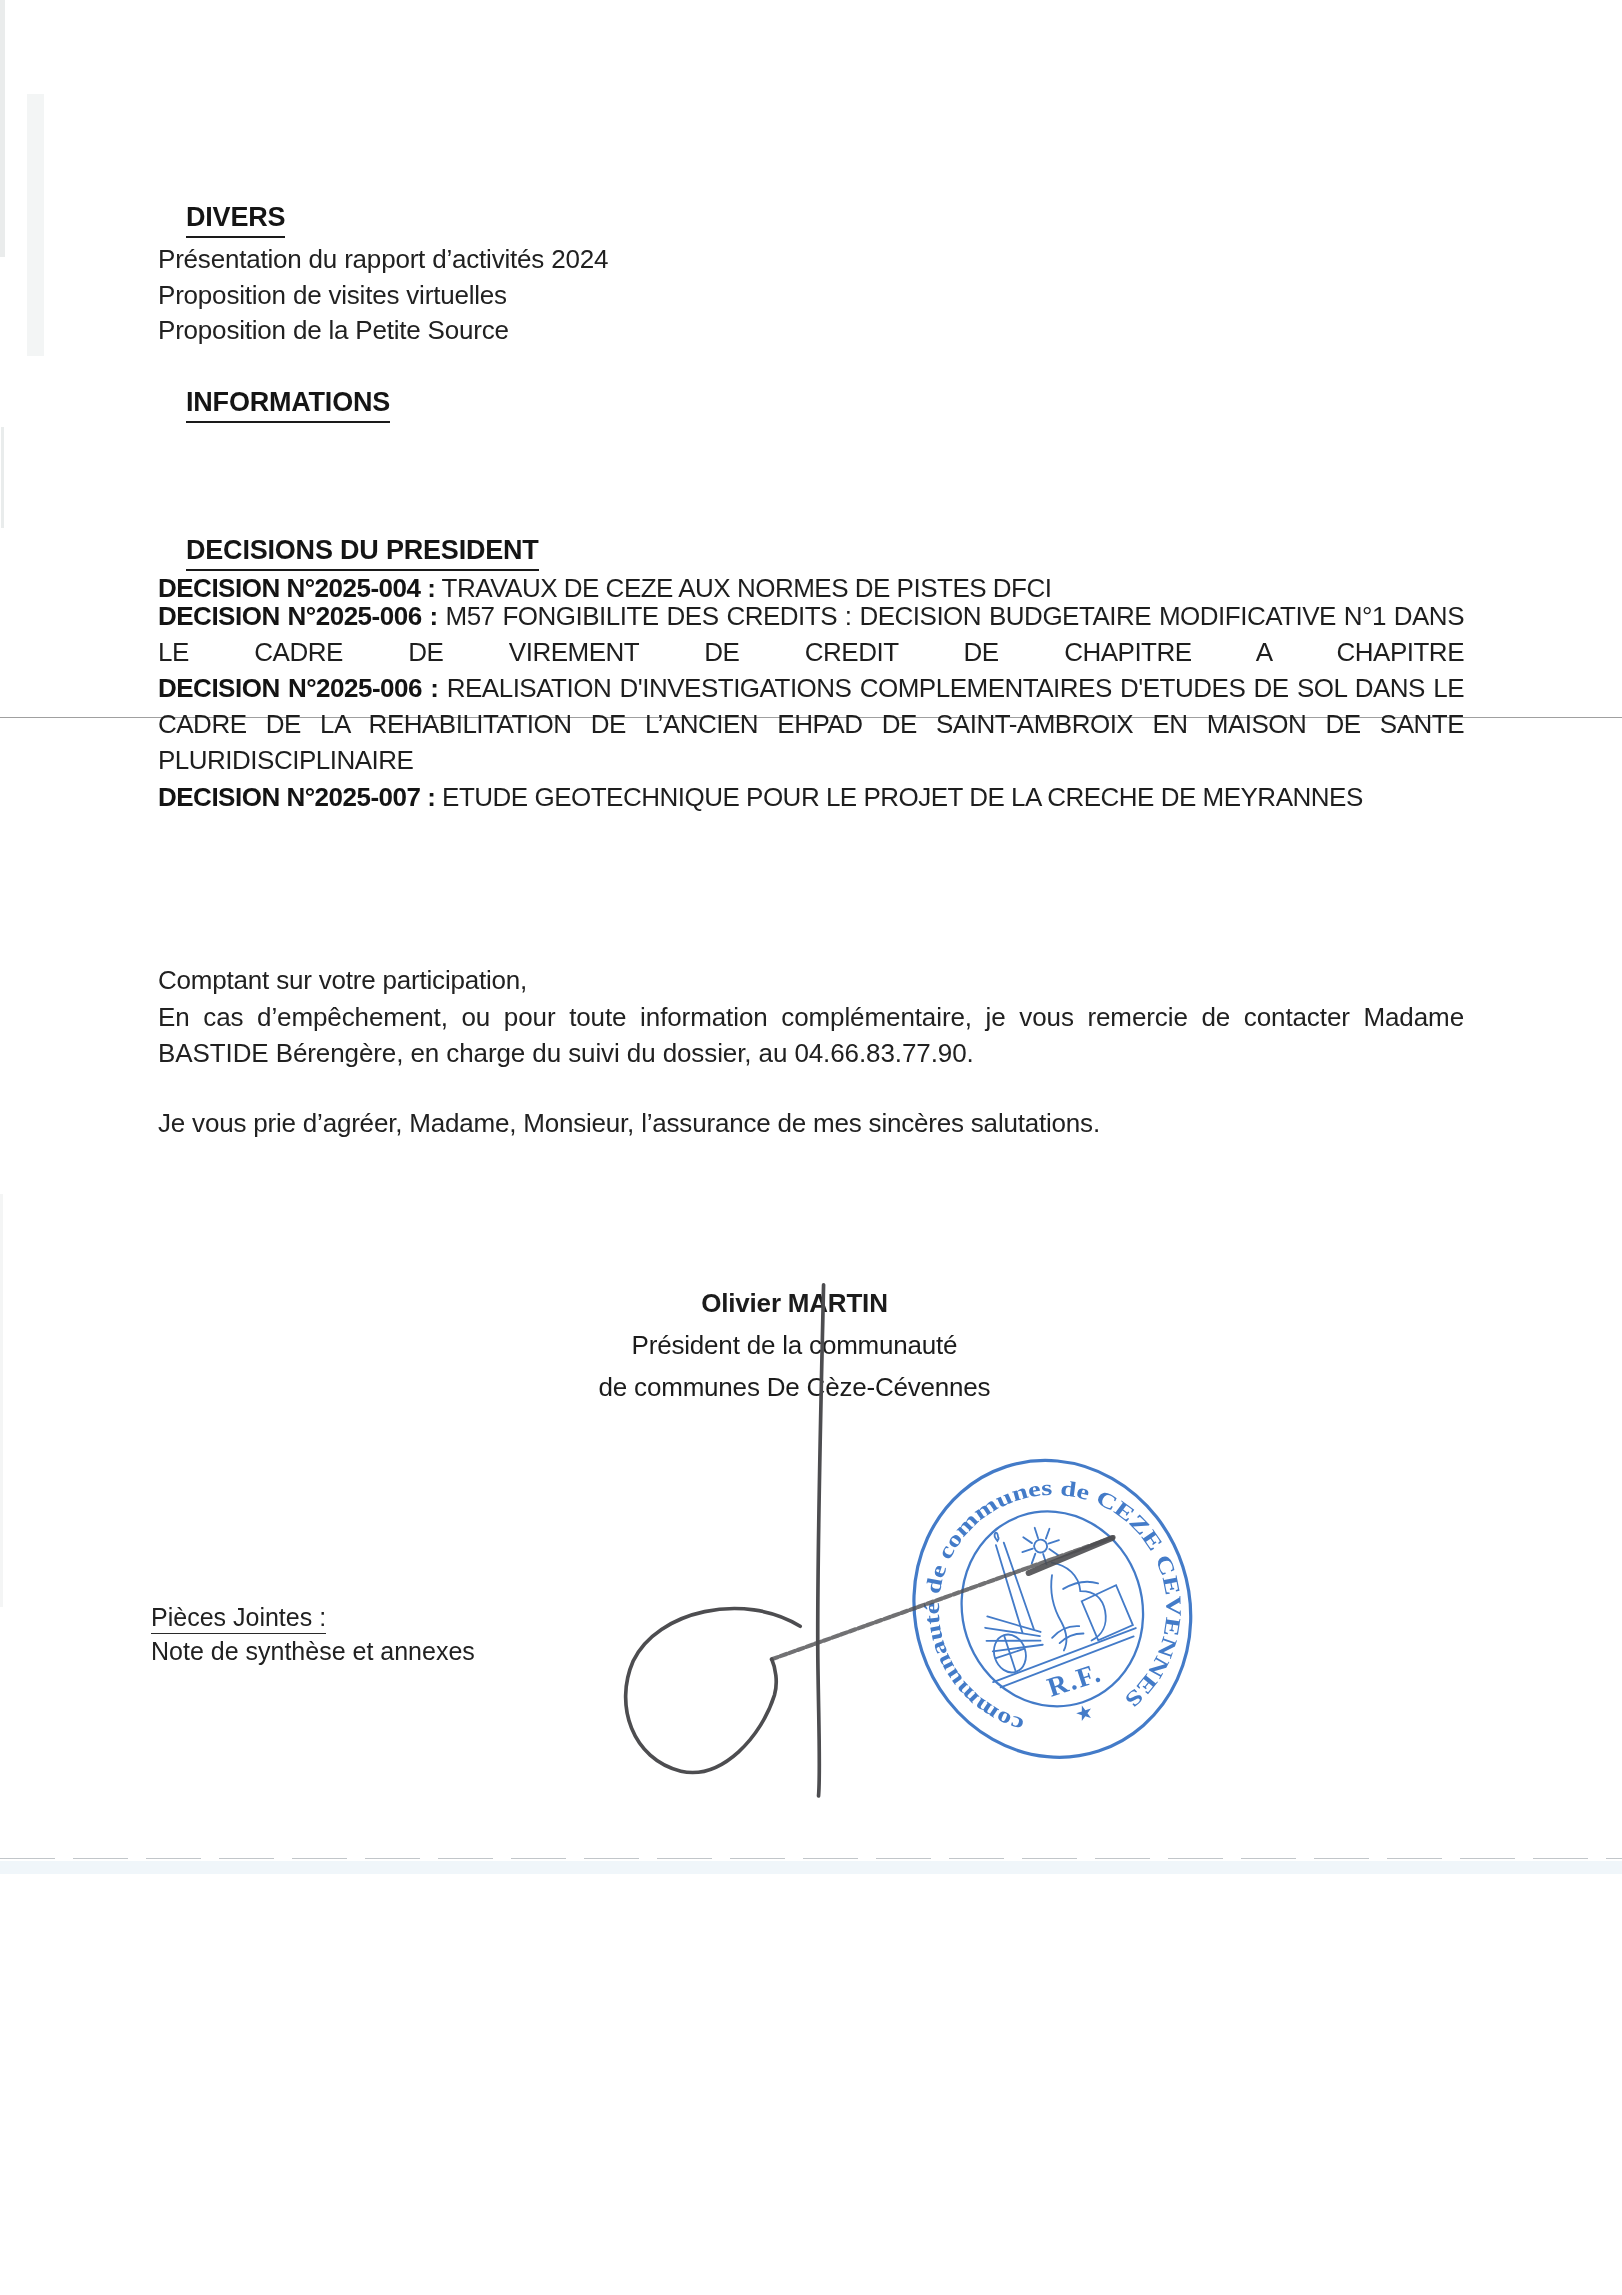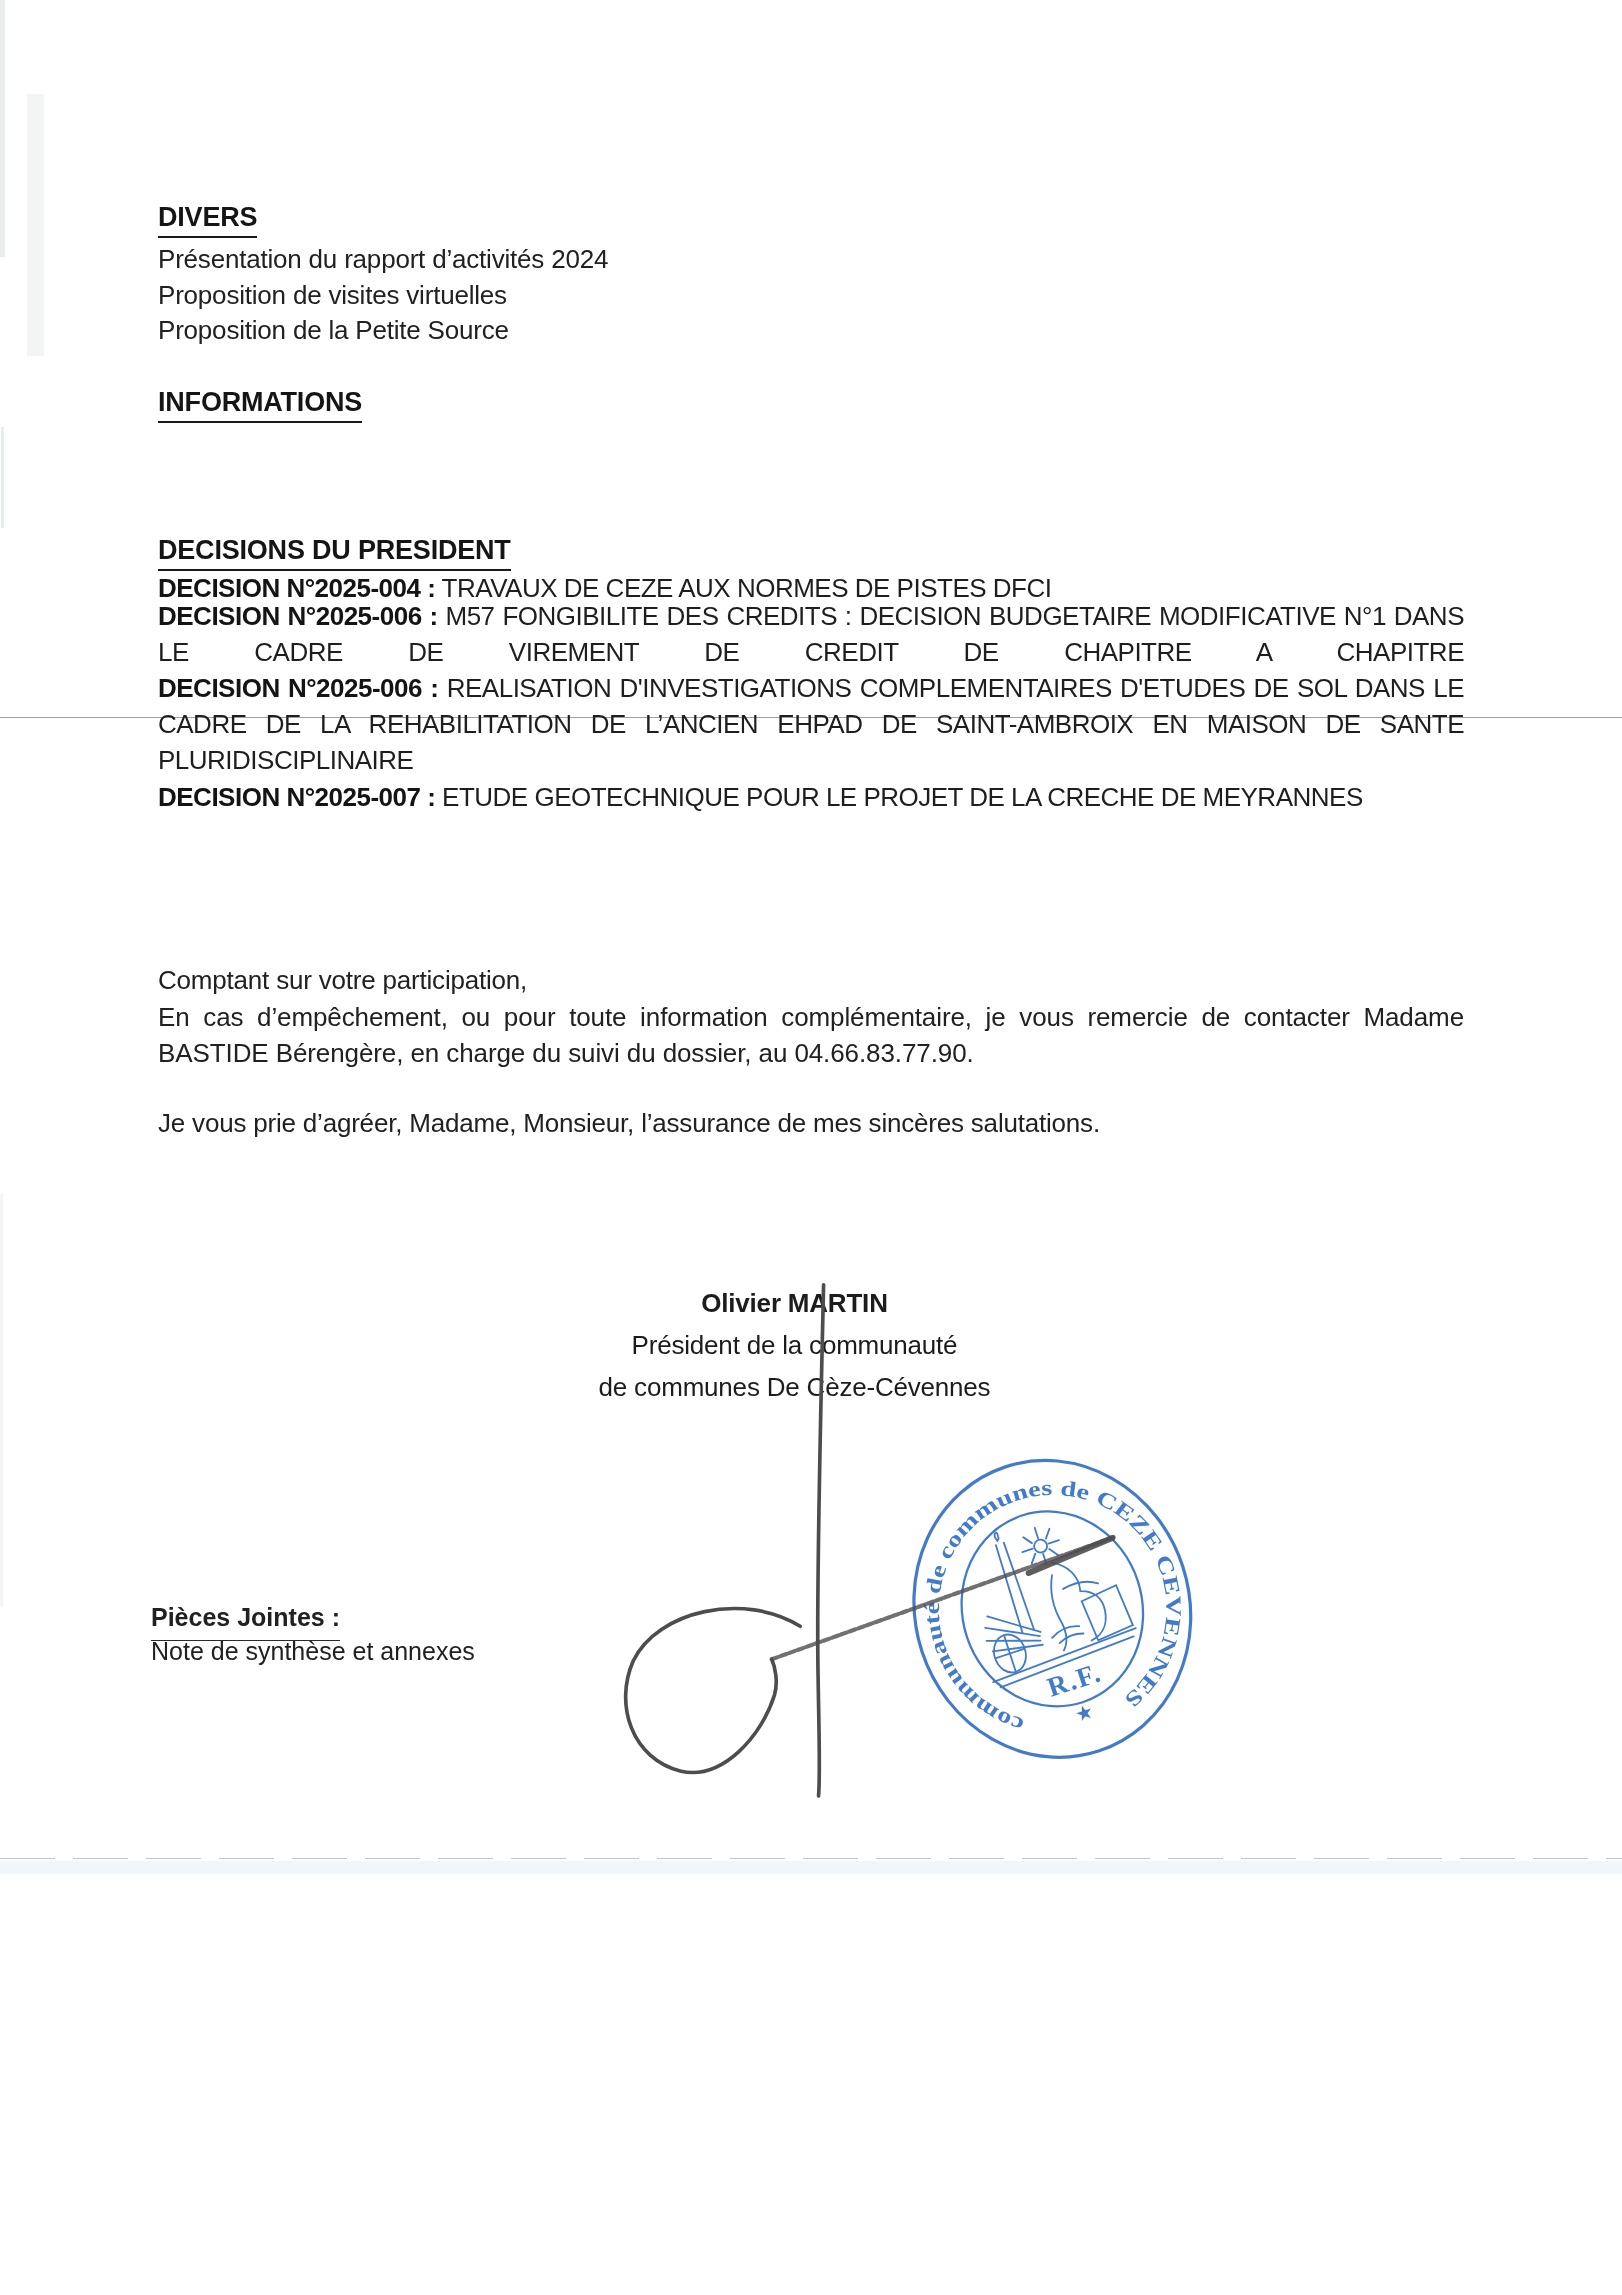--- a/index.html
+++ b/index.html
@@ -18,39 +18,39 @@
   .streak-d{position:absolute;left:0;top:1194px;width:3.2px;height:413px;background:#eceeee;opacity:.6;}
   .scanline-1{position:absolute;left:0;top:717px;width:1623px;height:1.4px;background:#8f8f8f;opacity:.85;}
   .scanline-2{
     position:absolute;left:0;top:1858px;width:1623px;height:1.4px;opacity:.6;
     background:repeating-linear-gradient(90deg,#98a0a6 0 55px,rgba(0,0,0,0) 55px 73px);
   }
   .scanband{position:absolute;left:0;top:1861px;width:1623px;height:13px;background:rgba(205,226,238,.30);}
   
   .abs{position:absolute;}
   .h-block{font-weight:bold;font-size:27px;letter-spacing:-0.2px;color:#151515;}
-  .h-underline{display:inline-block;border-bottom:2.3px solid #1a1a1a;padding-bottom:3.2px;}
+  .h-underline{display:inline-block;border-bottom:2.3px solid #1a1a1a;padding-bottom:3.2px;margin-left:28px;}
   .body-line{font-size:26px;letter-spacing:-0.2px;color:#212121;white-space:nowrap;}
   .para{
     width:1306px;font-size:26px;letter-spacing:-0.5px;color:#1e1e1e;
     line-height:36px;text-align:justify;margin:0;
   }
   .para b{font-weight:bold;color:#141414;}
   .justify-all{text-align-last:justify;}
   .closing-para{
     width:1306px;font-size:26px;letter-spacing:-0.1px;color:#212121;
     line-height:36px;text-align:justify;margin:0;
   }
   .sig-block{
     width:533px;text-align:center;font-size:26px;color:#1c1c1c;line-height:42px;
     letter-spacing:-0.2px;
   }
   .sig-name{font-weight:bold;}
   .pj-head{font-size:25px;color:#212121;}
-  .pj-underline{display:inline-block;border-bottom:1.8px solid #2a2a2a;padding-bottom:8px;font-weight:bold;}
+  .pj-underline{display:inline-block;border-bottom:1.8px solid #2a2a2a;padding-bottom:1px;}
   .pj-note{font-size:25px;color:#212121;white-space:nowrap;}
   svg{position:absolute;overflow:visible;}
 </style>
 </head>
 <body>
 
 <div class="page">
 
   <div class="streak-a"></div>
   <div class="streak-b"></div>

